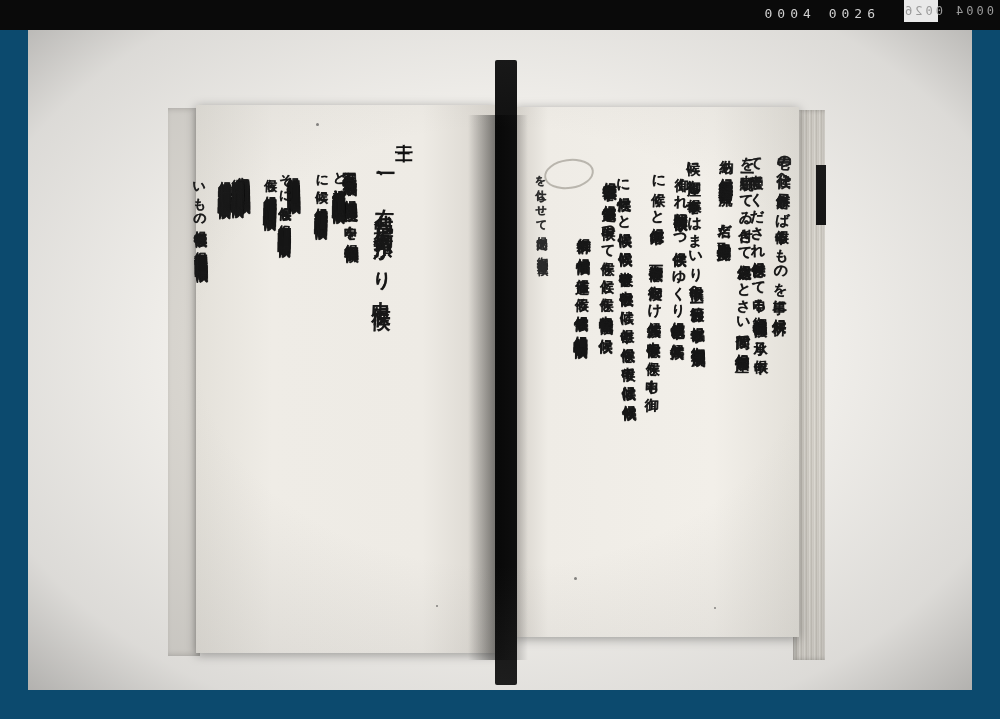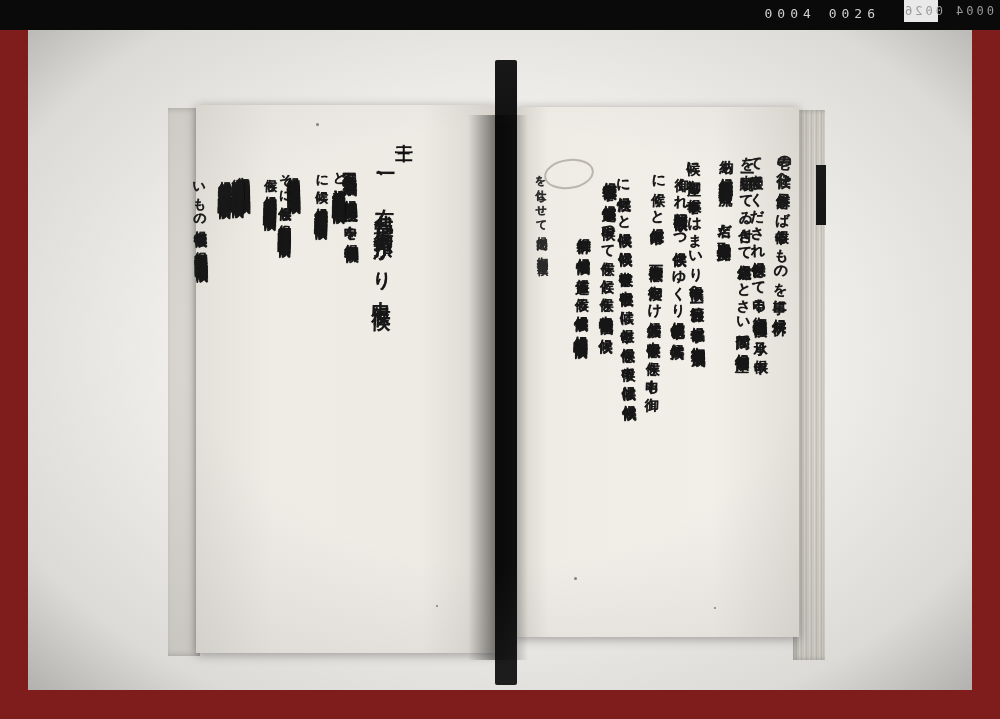--- a/index.html
+++ b/index.html
@@ -12,21 +12,21 @@
     height: 719px;
     overflow: hidden;
     font-family: "Liberation Sans", sans-serif;
   }
 
   
   #film-frame {
     position: relative;
     width: 1000px;
     height: 719px;
-    background: #7f1d1d;
+    background: #0c4a6e;
   }
 
   
   #header-strip {
     position: absolute;
     left: 0; top: 0;
     width: 1000px; height: 30px;
     background: #0a0a0a;
   }
   #frame-id {

